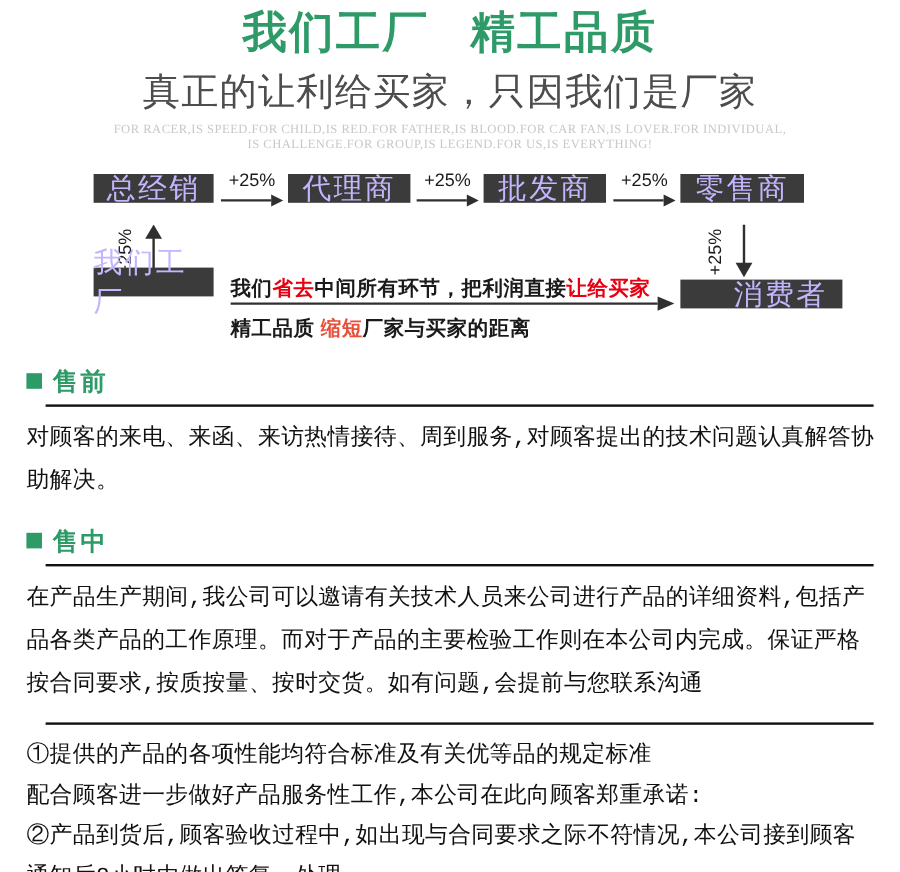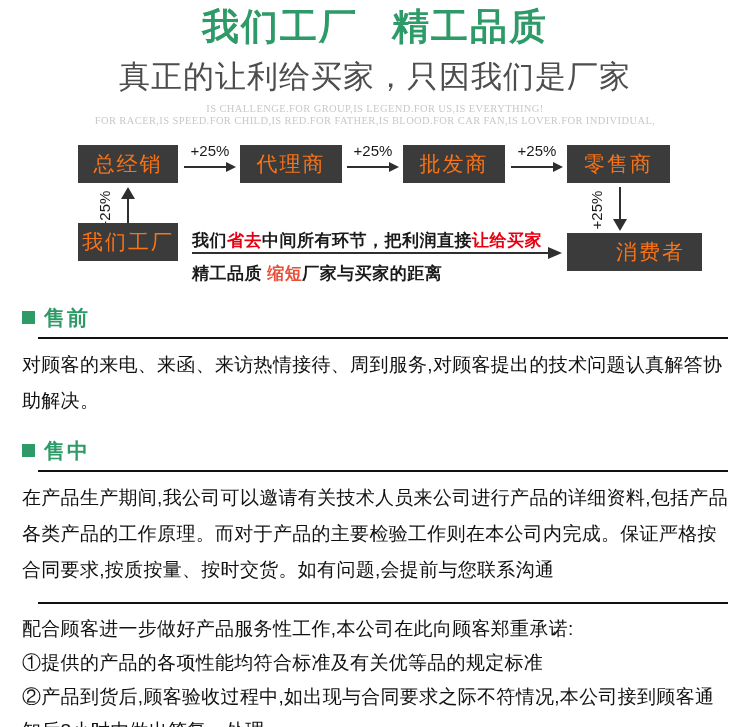--- a/index.html
+++ b/index.html
@@ -17,23 +17,23 @@
   .subtitle {
     font-size:31px; font-weight:normal; color:#4d4d4d; letter-spacing:1px; margin-top:7px;
   }
   .english {
     margin-top:5px; font-family:"Liberation Serif", serif;
     font-size:10.5px; line-height:1.2; color:#c8c8c8; letter-spacing:0.4px;
   }
   
   .diagram { position:relative; height:164px; margin-top:4px; }
   .dbox {
-    position:absolute; height:38px; background:#3b3b3b; color:#f97316;
+    position:absolute; height:24px; background:#3b3b3b; color:#c4b5fd;
     display:flex; align-items:center; justify-content:center;
-    font-size:21px; letter-spacing:2px;
+    font-size:24px; letter-spacing:2px;
   }
   .b1 { left:78px;  top:13px; width:100px; }
   .b2 { left:240px; top:13px; width:102px; }
   .b3 { left:403px; top:13px; width:102px; }
   .b4 { left:567px; top:13px; width:103px; }
   .b5 { left:78px;  top:91px; width:100px; }
   .b6 { left:567px; top:101px; width:103px;padding-left:32px; }
   .inc-label {
     position:absolute; width:52px; text-align:center;
     font-size:15px; color:#1a1a1a; top:10px;
@@ -58,37 +58,37 @@
   .mid-arrow { position:absolute; left:192px; top:114px; }
   .red  { color:#e60012; }
   .red2 { color:#e8503a; }
   
   .sec-head { margin:8px 22px 0 22px; }
   .sec-title-row { display:flex; align-items:center; }
   .sq { width:13px; height:13px; background:#2e9a68; margin-right:9px; flex:none; }
   .sec-title { font-size:21px; font-weight:bold; color:#2e9a68; letter-spacing:2px; }
   .sec-line { border-top:2px solid #111; margin-left:16px; margin-top:5px; }
   .sec-body {
-    margin:8px 20px 0 22px; font-family:Liberation Sans, sans-serif;
+    margin:8px 20px 0 22px; font-family:Liberation Mono, monospace;
     font-size:19px; color:#111; letter-spacing:0.3px;
   }
   .sec-body p { margin:0; line-height:36px; }
   .after p { line-height:34px; }
   .m18 { margin-top:18px; }
   .m14 { margin-top:14px; }
 </style>
 </head>
 <body>
 
 <div class="header">
   <div class="brand-title"><span>我们工厂</span><span class="gap"></span><span>精工品质</span></div>
   <div class="subtitle">真正的让利给买家，只因我们是厂家</div>
   <div class="english">
+    <div>FOR RACER,IS SPEED.FOR CHILD,IS RED.FOR FATHER,IS BLOOD.FOR CAR FAN,IS LOVER.FOR INDIVIDUAL,</div>
     <div>IS CHALLENGE.FOR GROUP,IS LEGEND.FOR US,IS EVERYTHING!</div>
-    <div>FOR RACER,IS SPEED.FOR CHILD,IS RED.FOR FATHER,IS BLOOD.FOR CAR FAN,IS LOVER.FOR INDIVIDUAL,</div>
   </div>
 </div>
 
 <div class="diagram">
   <div class="dbox b1">总经销</div>
   <div class="dbox b2">代理商</div>
   <div class="dbox b4">零售商</div>
   <div class="dbox b3">批发商</div>
 
   <div class="inc-label l1">+25%</div>
@@ -152,17 +152,17 @@
   <div class="sec-line"></div>
 </div>
 <div class="sec-body">
   <p>在产品生产期间,我公司可以邀请有关技术人员来公司进行产品的详细资料,包括产品各类产品的工作原理。而对于产品的主要检验工作则在本公司内完成。保证严格按合同要求,按质按量、按时交货。如有问题,会提前与您联系沟通</p>
 </div>
 
 <div class="sec-head m14">
   <div class="sec-line"></div>
 </div>
 <div class="sec-body after">
+  <p>①提供的产品的各项性能均符合标准及有关优等品的规定标准</p>
   <p>配合顾客进一步做好产品服务性工作,本公司在此向顾客郑重承诺:</p>
-  <p>①提供的产品的各项性能均符合标准及有关优等品的规定标准</p>
   <p>②产品到货后,顾客验收过程中,如出现与合同要求之际不符情况,本公司接到顾客通知后8小时内做出答复、处理。</p>
 
 </div>
 
 </body></html>

